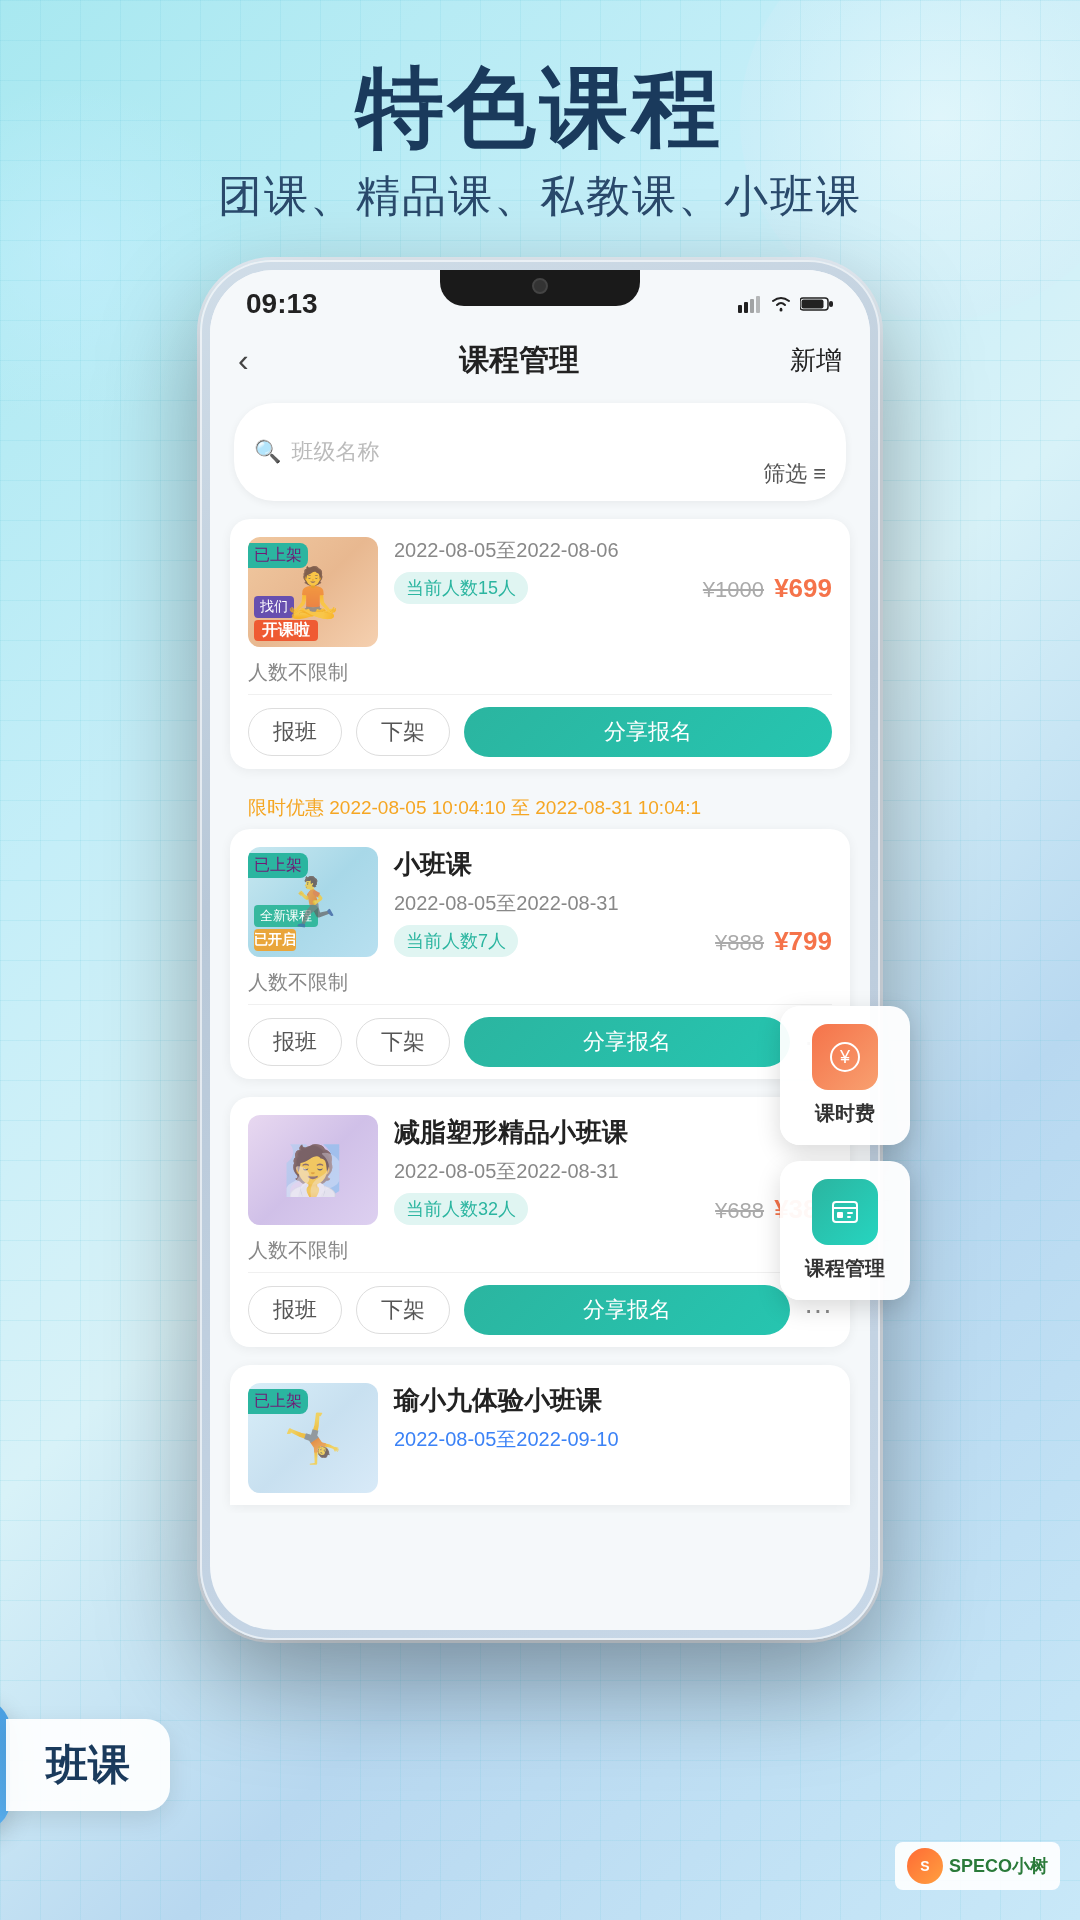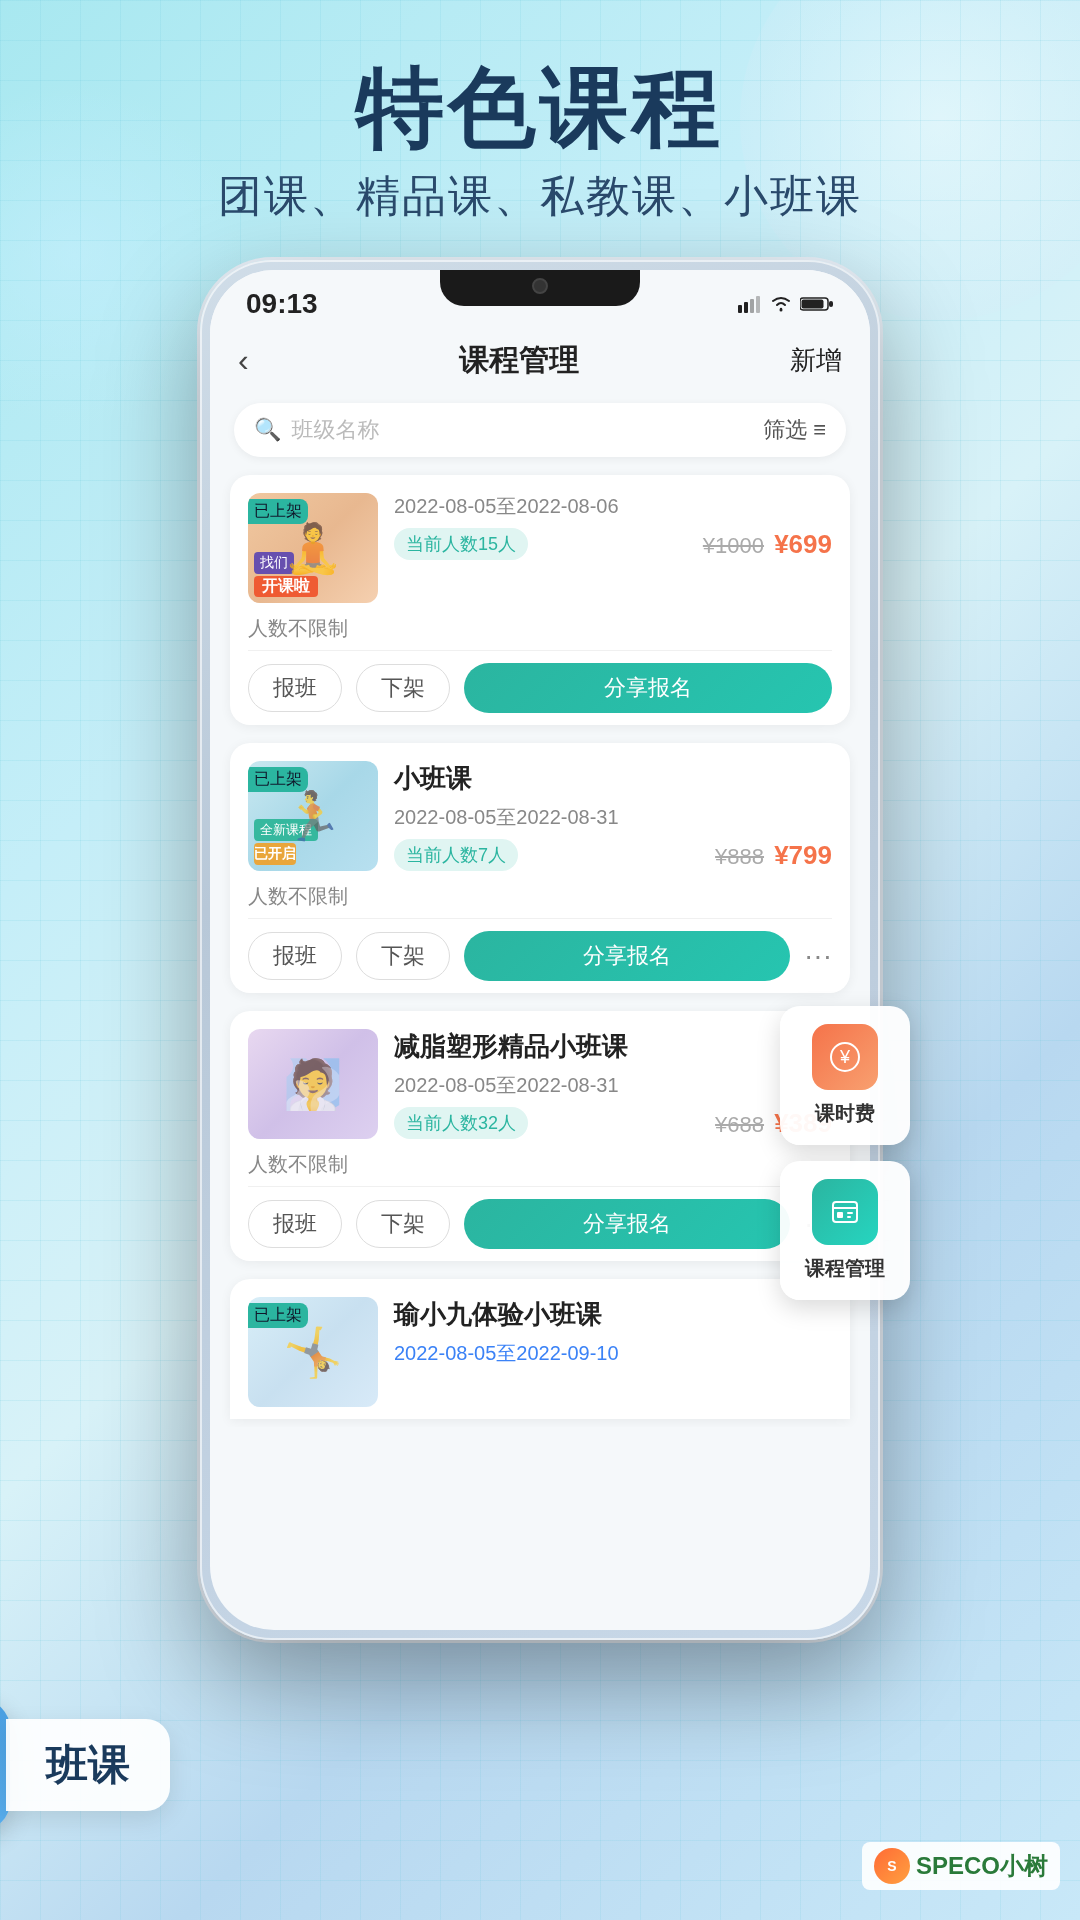--- a/index.html
+++ b/index.html
@@ -158,21 +158,21 @@
       margin: 10px 24px;
       display: flex;
       align-items: center;
       background: #fff;
       border-radius: 40px;
       padding: 12px 20px;
       box-shadow: 0 2px 8px rgba(0,0,0,0.06);
     }
     .search-icon { color: #aaa; font-size: 22px; margin-right: 10px; }
     .search-placeholder { font-size: 22px; color: #bbb; flex: 1; }
-    .filter-btn { font-size: 22px; color: #555; display: flex; align-items: center; gap: 6px; }
+    .filter-btn { font-size: 22px; color: #555; display: flex; align-items: center; gap: 6px; margin-top: 44px; }
 
     
     .course-list {
       padding: 8px 20px;
       overflow-y: auto;
       flex: 1;
     }
 
     .course-card {
       background: #fff;
@@ -197,21 +197,21 @@
       flex-shrink: 0;
     }
     .course-img-bg {
       width: 100%; height: 100%;
       display: flex; align-items: center; justify-content: center;
     }
     .course-badge-top {
       position: absolute;
       top: 6px; left: 0;
       background: #2bb5a0;
-      color: #0f172a;
+      color: #701a75;
       font-size: 16px;
       padding: 3px 8px;
       border-radius: 0 8px 8px 0;
     }
     .course-info {
       flex: 1;
     }
     .course-name {
       font-size: 26px;
       font-weight: 700;
@@ -381,21 +381,21 @@
       gap: 6px;
     }
     .logo-circle {
       width: 36px; height: 36px;
       border-radius: 50%;
       background: linear-gradient(135deg, #ff6b35, #ffa040);
       display: flex; align-items: center; justify-content: center;
       font-size: 14px; color: #fff; font-weight: 700;
     }
     .logo-text {
-      font-size: 24px;
+      font-size: 18px;
       font-weight: 700;
       color: #2a7a3a;
     }
 
     
     .grid-bg {
       position: absolute;
       top: 0; left: 0; right: 0; bottom: 0;
       background-image: 
         linear-gradient(rgba(100,200,220,0.15) 1px, transparent 1px),
@@ -557,20 +557,21 @@
           </div>
           <div class="course-people">人数不限制</div>
           <div class="course-divider"></div>
           <div class="course-actions">
             <button class="btn-outline">报班</button>
             <button class="btn-outline">下架</button>
             <button class="btn-primary">分享报名</button>
           </div>
         </div>
 
+        <div class="promo-banner">限时优惠 2022-08-05 10:04:10 至 2022-08-31 10:04:1</div>
 
         <div class="course-card">
           <div class="course-top">
             <div class="course-img-wrap">
               <div class="course-img-bg img-course2">
                 <div class="badge-open">
                   <span class="badge-new">全新课程</span>
                   <span class="badge-new2">已开启</span>
                 </div>
                 <span class="figure-silhouette">🏃</span>

